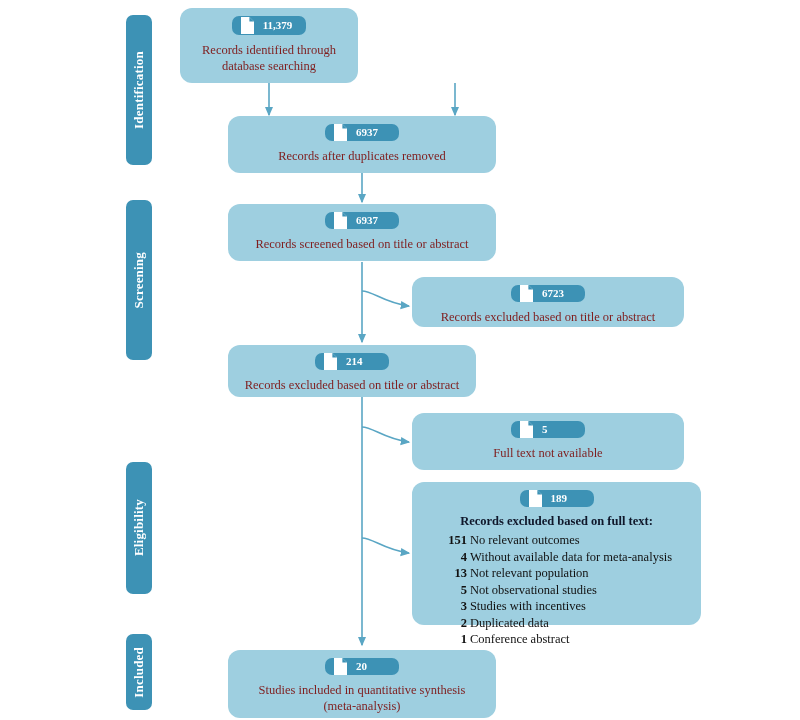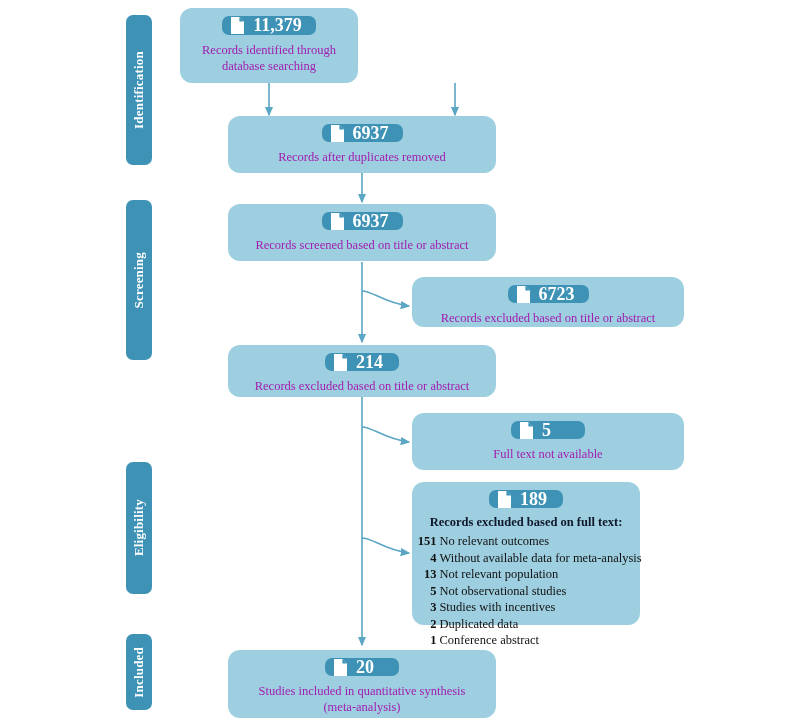--- a/index.html
+++ b/index.html
@@ -71,28 +71,28 @@
     padding: 0 14px 0 9px;
     display: inline-flex;
     align-items: center;
     gap: 9px;
     z-index: 3;
   }
   .badge .doc-icon { display: block; }
   .badge .count {
     color: #ffffff;
     font-weight: bold;
-    font-size: 18px;
+    font-size: 11px;
     line-height: 1;
     white-space: nowrap;
   }
 
   .node-caption {
     margin-top: 7px;
-    color: #a21caf;
+    color: #7f1d1d;
     font-size: 12.5px;
     line-height: 1.3;
     text-align: center;
     white-space: pre-line;
   }
 
   
   .node.reasons { align-items: center; }
   .reasons-title {
     margin-top: 7px;
@@ -207,21 +207,21 @@
     <div class="badge">
       <svg class="doc-icon" width="13" height="17" viewBox="0 0 13 17" xmlns="http://www.w3.org/2000/svg">
         <path d="M0 0 H8.4 L13 4.6 V17 H0 Z" fill="#ffffff"></path>
         <path d="M8.4 0 L13 4.6 H8.4 Z" fill="#3d92b5"></path>
       </svg>
       <span class="count">6723</span>
     </div>
     <div class="node-caption">Records excluded based on title or abstract</div>
   </div>
 
-  <div class="node" style="left:228px; top:345px; width:268px; height:52px;">
+  <div class="node" style="left:228px; top:345px; width:248px; height:52px;">
     <div class="badge">
       <svg class="doc-icon" width="13" height="17" viewBox="0 0 13 17" xmlns="http://www.w3.org/2000/svg">
         <path d="M0 0 H8.4 L13 4.6 V17 H0 Z" fill="#ffffff"></path>
         <path d="M8.4 0 L13 4.6 H8.4 Z" fill="#3d92b5"></path>
       </svg>
       <span class="count">214</span>
     </div>
     <div class="node-caption">Records excluded based on title or abstract</div>
   </div>
 
@@ -229,21 +229,21 @@
     <div class="badge">
       <svg class="doc-icon" width="13" height="17" viewBox="0 0 13 17" xmlns="http://www.w3.org/2000/svg">
         <path d="M0 0 H8.4 L13 4.6 V17 H0 Z" fill="#ffffff"></path>
         <path d="M8.4 0 L13 4.6 H8.4 Z" fill="#3d92b5"></path>
       </svg>
       <span class="count">5</span>
     </div>
     <div class="node-caption">Full text not available</div>
   </div>
 
-  <div class="node reasons" style="left:412px; top:482px; width:228px; height:143px;">
+  <div class="node reasons" style="left:412px; top:482px; width:289px; height:143px;">
     <div class="badge">
       <svg class="doc-icon" width="13" height="17" viewBox="0 0 13 17" xmlns="http://www.w3.org/2000/svg">
         <path d="M0 0 H8.4 L13 4.6 V17 H0 Z" fill="#ffffff"></path>
         <path d="M8.4 0 L13 4.6 H8.4 Z" fill="#3d92b5"></path>
       </svg>
       <span class="count">189</span>
     </div>
     <div class="reasons-title">Records excluded based on full text:</div>
     <ul class="reasons-list">
       <li>

